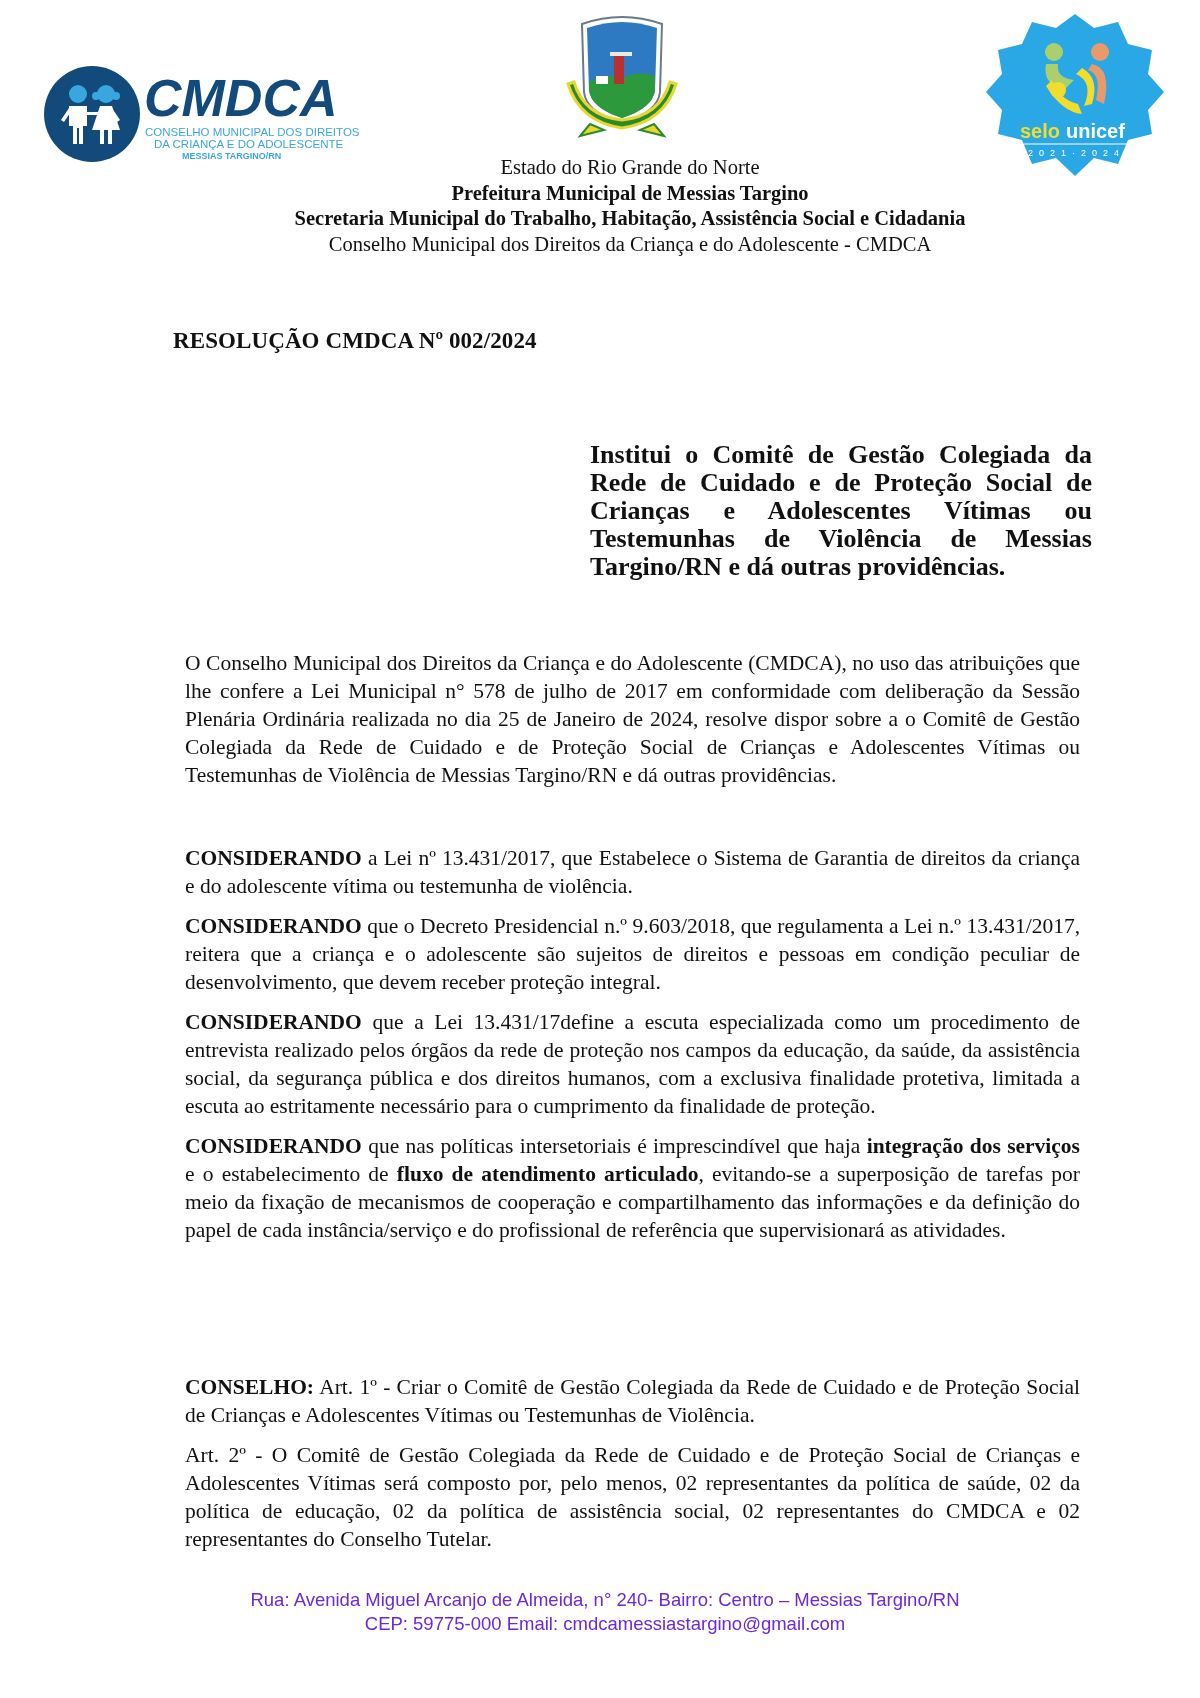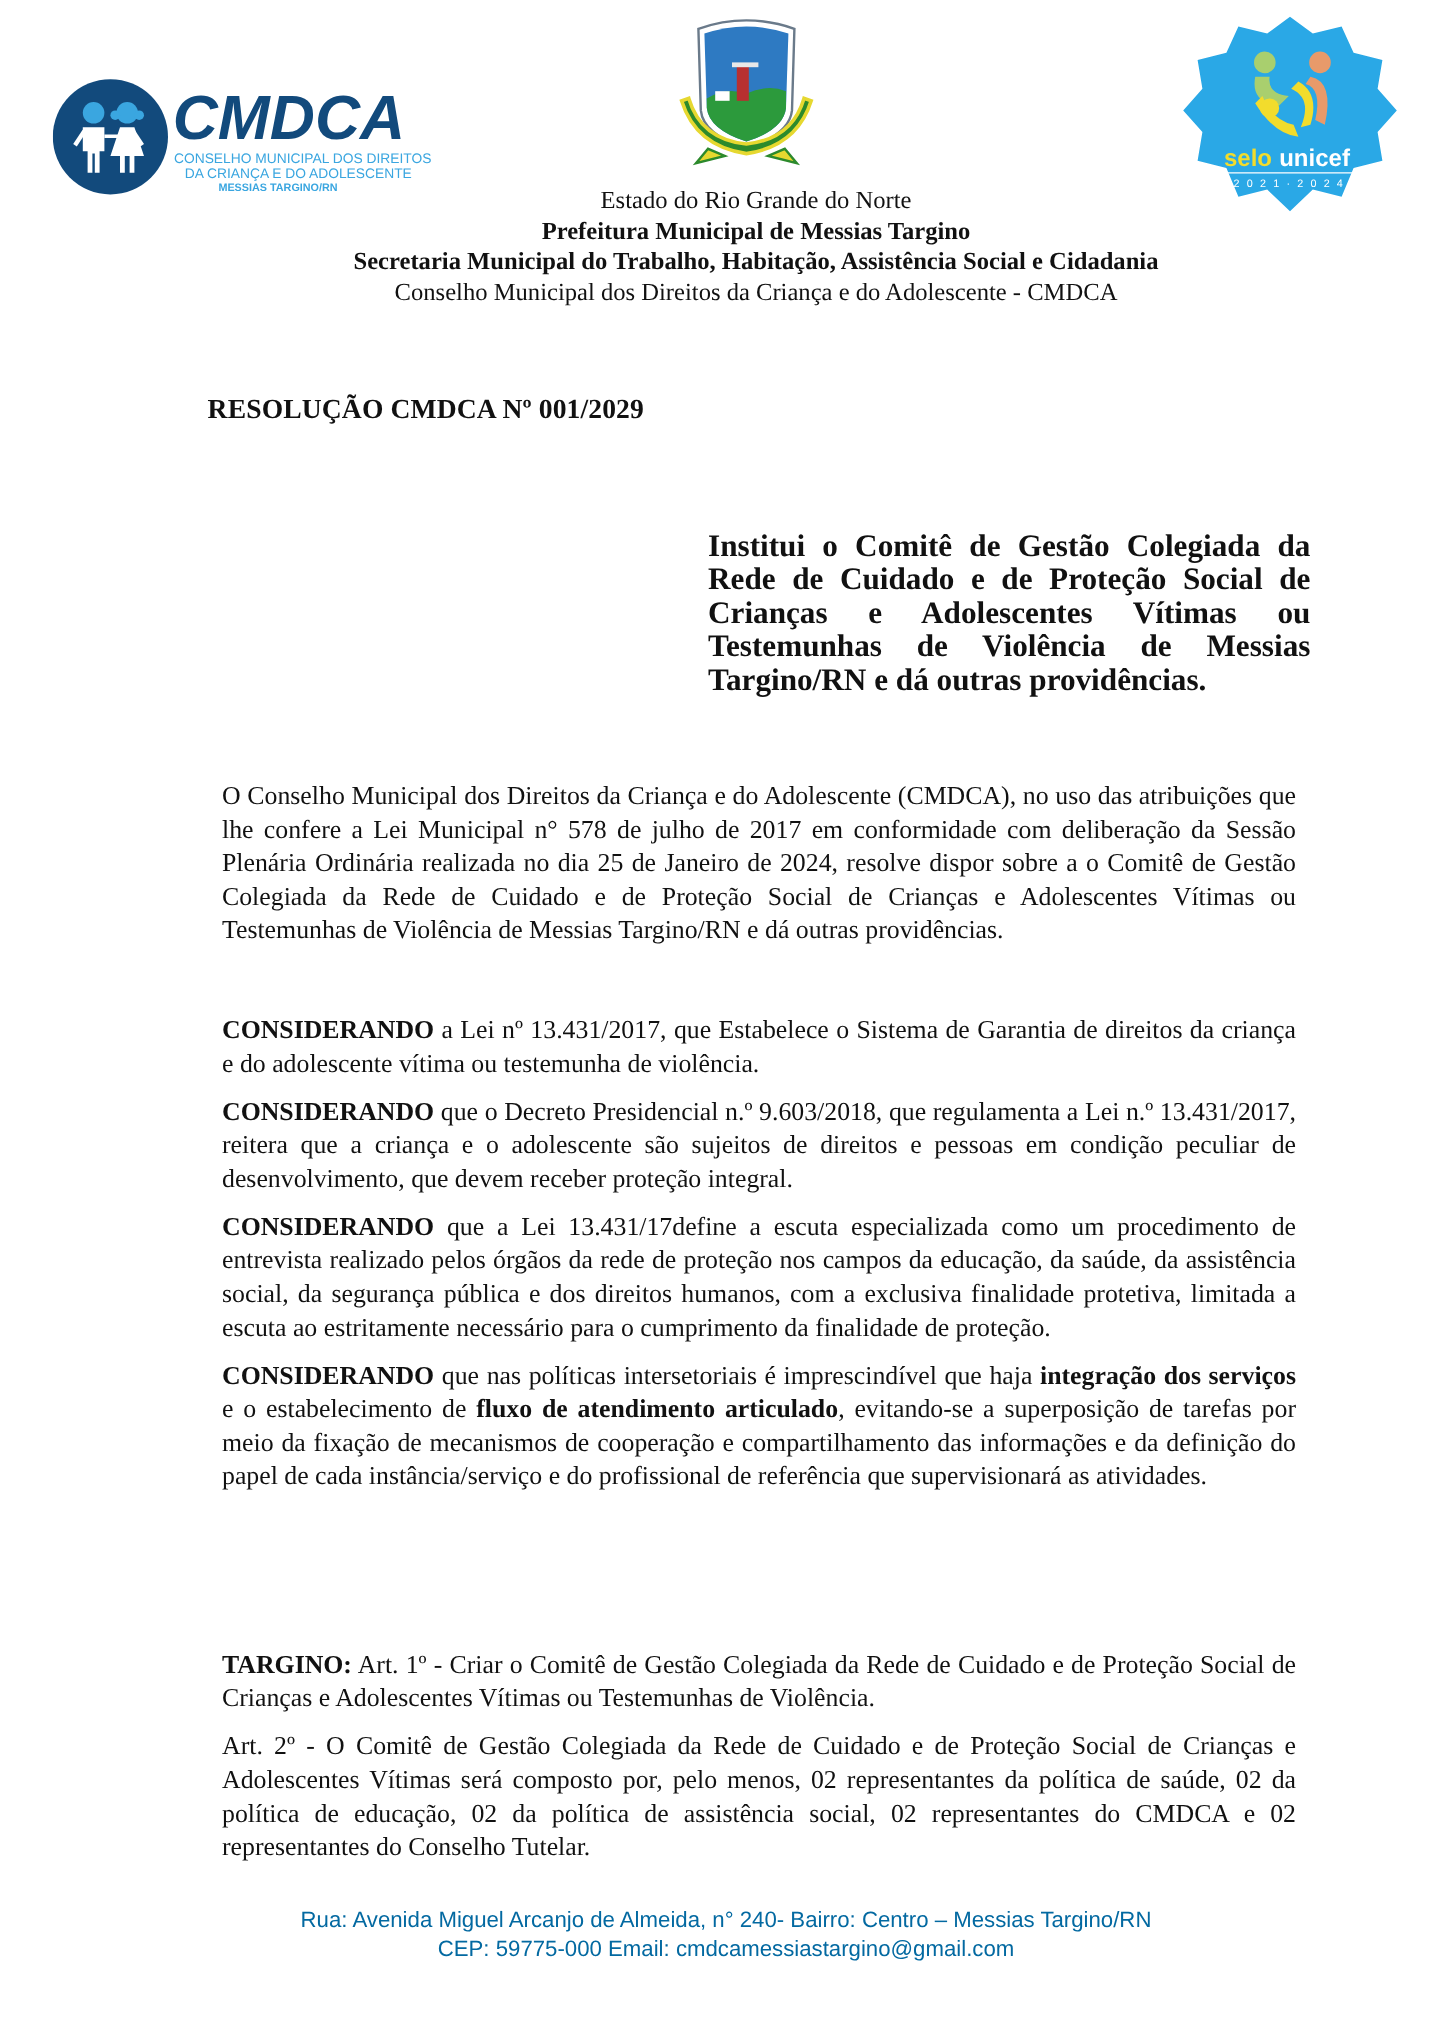--- a/index.html
+++ b/index.html
@@ -19,21 +19,21 @@
 
   .ementa { left: 590px; top: 441px; width: 502px; font-size: 26px; font-weight: bold; line-height: 28px; text-align: justify; }
 
   .body-text { left: 173px; width: 919px; font-size: 21.5px; line-height: 28px; text-align: justify; }
   .p-intro { top: 637px; }
   .p-cons { top: 832px; }
   .p-res { top: 1361px; }
   .body-text p { margin: 12px; }
   .body-text b { font-weight: bold; }
 
-  .footer { left: 0; top: 1588px; width: 1200px; text-align: center; font-family: "Liberation Sans", sans-serif; font-size: 18.5px; line-height: 24px; color: #0369a1; }
+  .footer { left: 0; top: 1588px; width: 1200px; text-align: center; font-family: "Liberation Sans", sans-serif; font-size: 18.5px; line-height: 24px; color: #6d28d9; }
   .footer div { position: relative; left: 5px; }
 </style>
 </head>
 <body>
 
 <div class="abs logo-cmdca">
   <svg width="320" height="120" viewBox="0 0 320 120">
     <circle cx="48" cy="58" r="48" fill="#124a7c"></circle>
 
     <circle cx="34" cy="38" r="9" fill="#3aa6e0"></circle>
@@ -82,36 +82,36 @@
   </svg>
 </div>
 
 <div class="abs header">
   <div>Estado do Rio Grande do Norte</div>
   <div class="b">Prefeitura Municipal de Messias Targino</div>
   <div class="b">Secretaria Municipal do Trabalho, Habitação, Assistência Social e Cidadania</div>
   <div>Conselho Municipal dos Direitos da Criança e do Adolescente - CMDCA</div>
 </div>
 
-<div class="abs res-title">RESOLUÇÃO CMDCA Nº 001/2029</div>
+<div class="abs res-title">RESOLUÇÃO CMDCA Nº 002/2024</div>
 
 <div class="abs ementa">Institui o Comitê de Gestão Colegiada da Rede de Cuidado e de Proteção Social de Crianças e Adolescentes Vítimas ou Testemunhas de Violência de Messias Targino/RN e dá outras providências.</div>
 
 <div class="abs body-text p-intro">
   <p>O Conselho Municipal dos Direitos da Criança e do Adolescente (CMDCA), no uso das atribuições que lhe confere a Lei Municipal n° 578 de julho de 2017 em conformidade com deliberação da Sessão Plenária Ordinária realizada no dia 25 de Janeiro de 2024, resolve dispor sobre a o Comitê de Gestão Colegiada da Rede de Cuidado e de Proteção Social de Crianças e Adolescentes Vítimas ou Testemunhas de Violência de Messias Targino/RN e dá outras providências.</p>
 </div>
 
 <div class="abs body-text p-cons">
   <p><b>CONSIDERANDO</b> <span>a Lei nº 13.431/2017, que Estabelece o Sistema de Garantia de direitos da criança e do adolescente vítima ou testemunha de violência.</span></p>
   <p><b>CONSIDERANDO</b> <span>que o Decreto Presidencial n.º 9.603/2018, que regulamenta a Lei n.º 13.431/2017, reitera que a criança e o adolescente são sujeitos de direitos e pessoas em condição peculiar de desenvolvimento, que devem receber proteção integral.</span></p>
   <p><b>CONSIDERANDO</b> <span>que a Lei 13.431/17define a escuta especializada como um procedimento de entrevista realizado pelos órgãos da rede de proteção nos campos da educação, da saúde, da assistência social, da segurança pública e dos direitos humanos, com a exclusiva finalidade protetiva, limitada a escuta ao estritamente necessário para o cumprimento da finalidade de proteção.</span></p>
   <p><b>CONSIDERANDO</b> <span>que nas políticas intersetoriais é imprescindível que haja</span> <b>integração dos serviços</b> <span>e o estabelecimento de</span> <b>fluxo de atendimento articulado</b><span>, evitando-se a superposição de tarefas por meio da fixação de mecanismos de cooperação e compartilhamento das informações e da definição do papel de cada instância/serviço e do profissional de referência que supervisionará as atividades.</span></p>
 </div>
 
 <div class="abs body-text p-res">
-  <p><b>TARGINO:</b> <span>Art. 1º - Criar o Comitê de Gestão Colegiada da Rede de Cuidado e de Proteção Social de Crianças e Adolescentes Vítimas ou Testemunhas de Violência.</span></p>
+  <p><b>CONSELHO:</b> <span>Art. 1º - Criar o Comitê de Gestão Colegiada da Rede de Cuidado e de Proteção Social de Crianças e Adolescentes Vítimas ou Testemunhas de Violência.</span></p>
   <p>Art. 2º - O Comitê de Gestão Colegiada da Rede de Cuidado e de Proteção Social de Crianças e Adolescentes Vítimas será composto por, pelo menos, 02 representantes da política de saúde, 02 da política de educação, 02 da política de assistência social, 02 representantes do CMDCA e 02 representantes do Conselho Tutelar.</p>
 </div>
 
 <div class="abs footer">
   <div>Rua: Avenida Miguel Arcanjo de Almeida, n° 240- Bairro: Centro – Messias Targino/RN</div>
   <div>CEP: 59775-000 Email: cmdcamessiastargino@gmail.com</div>
 </div>
 
 </body></html>

